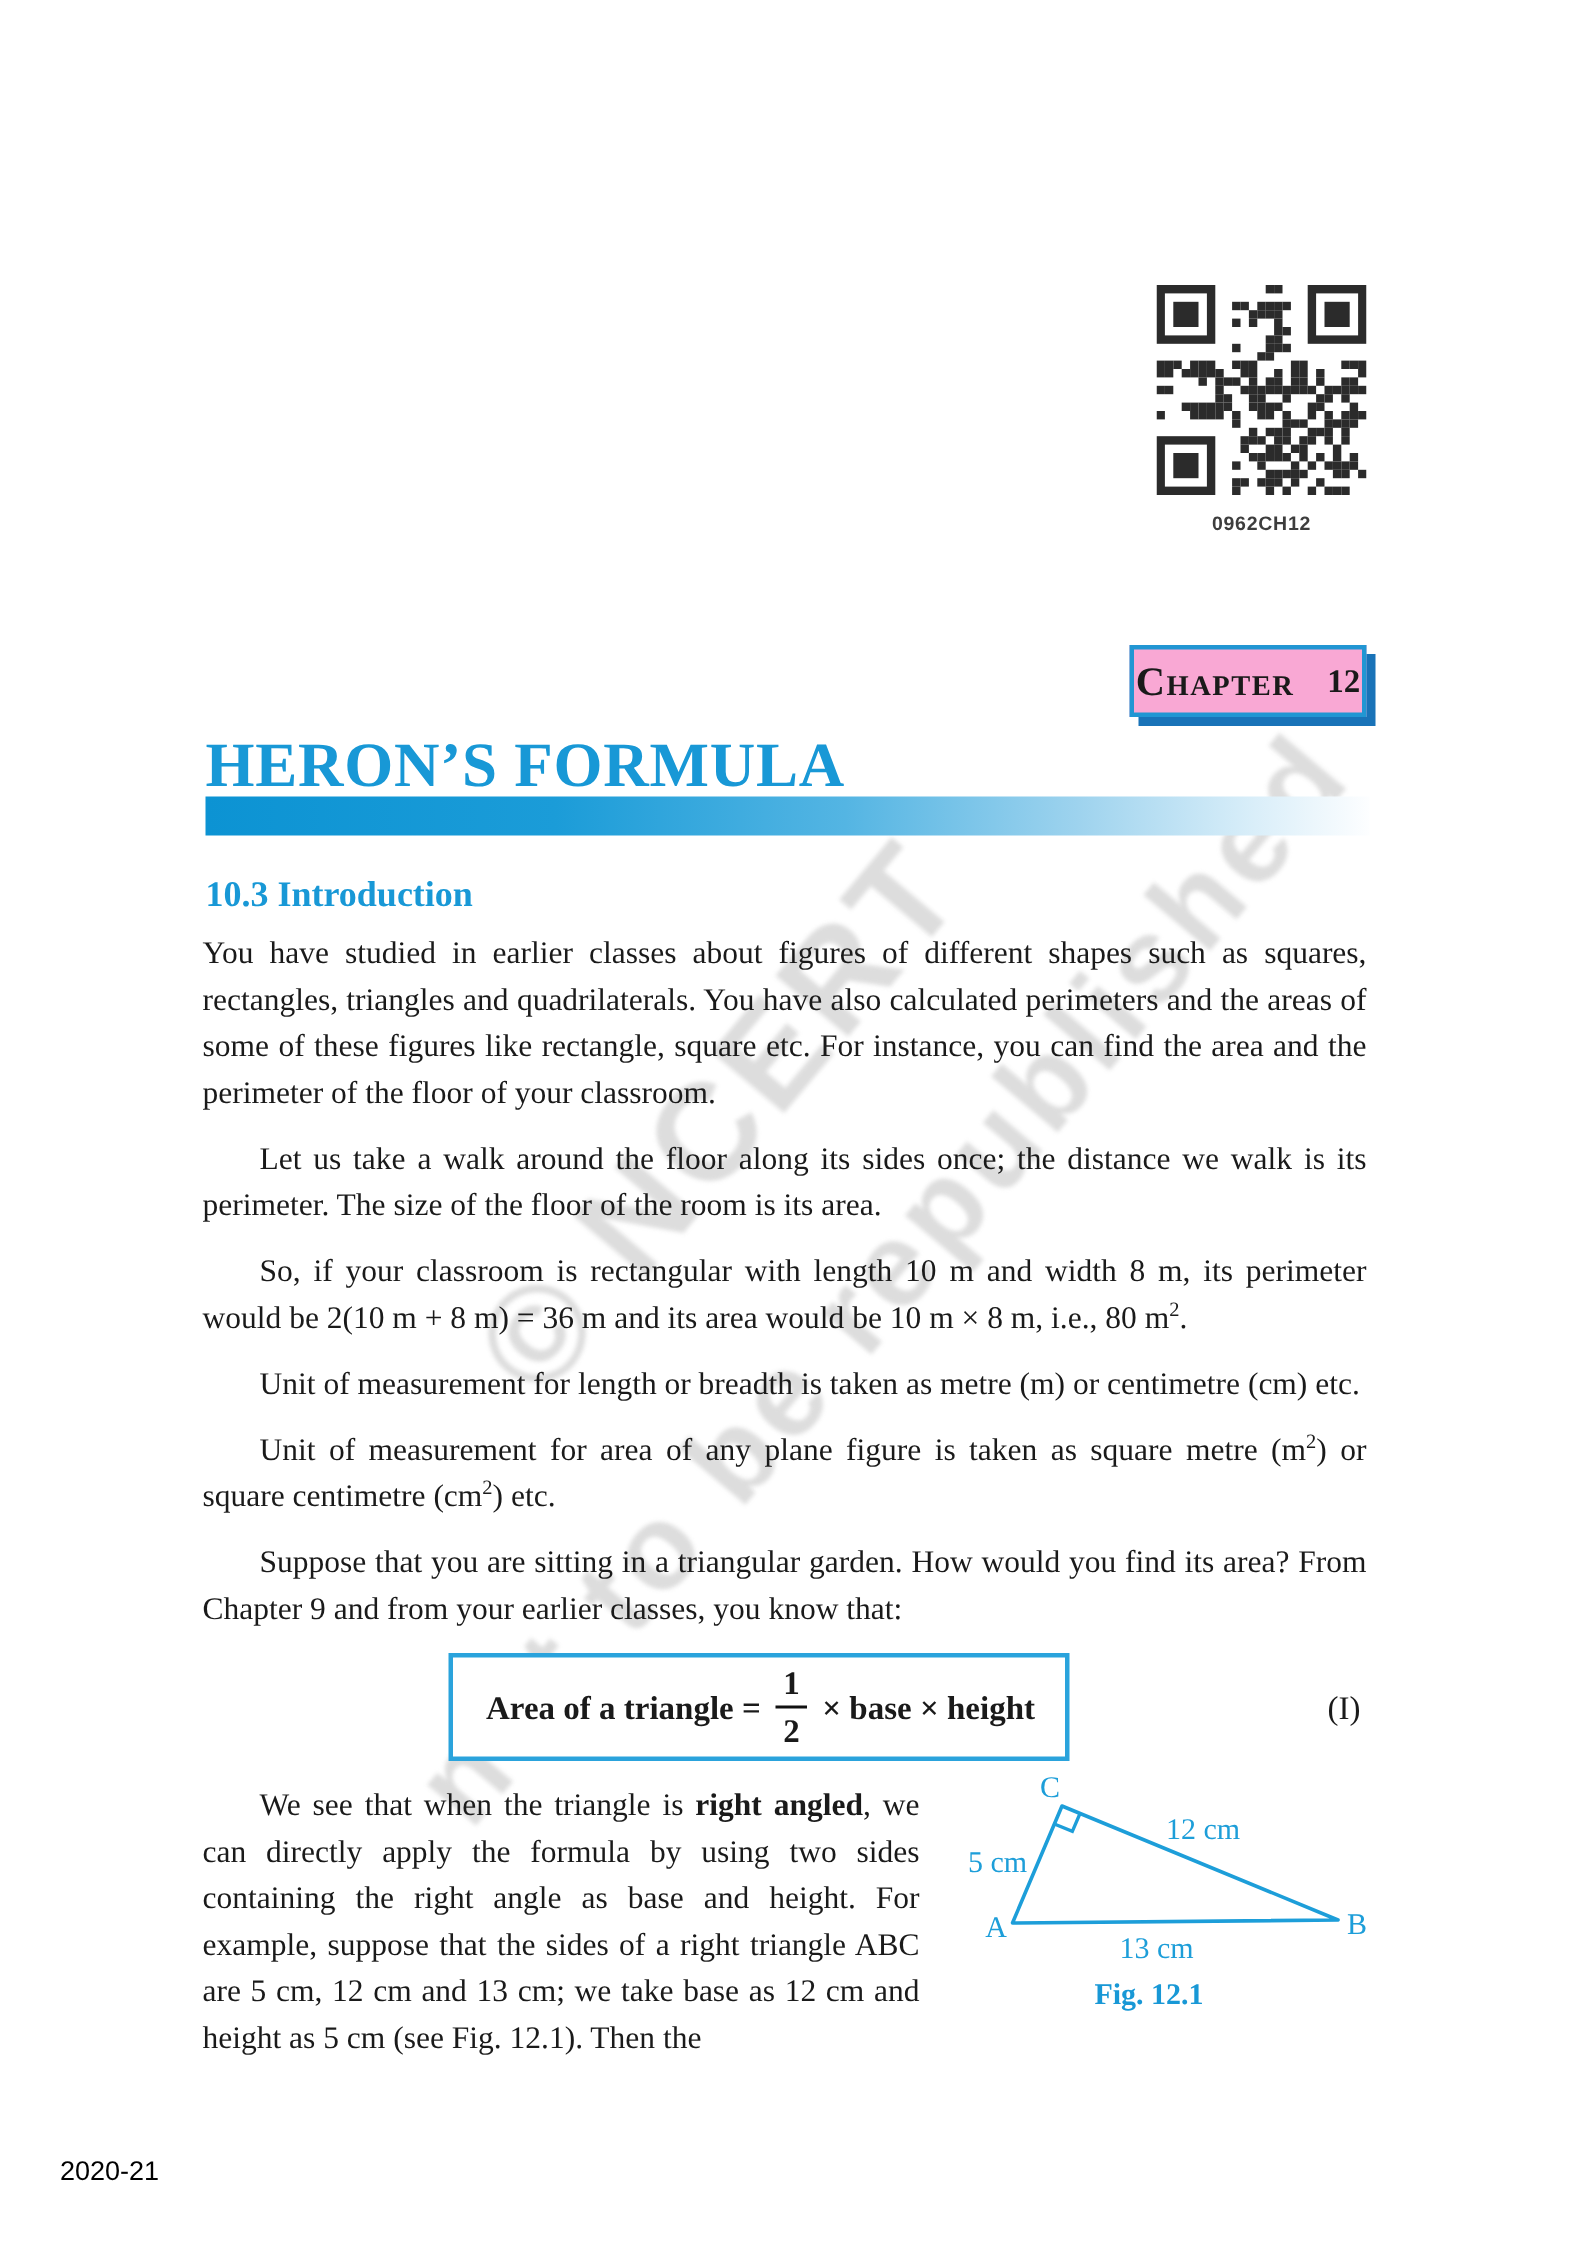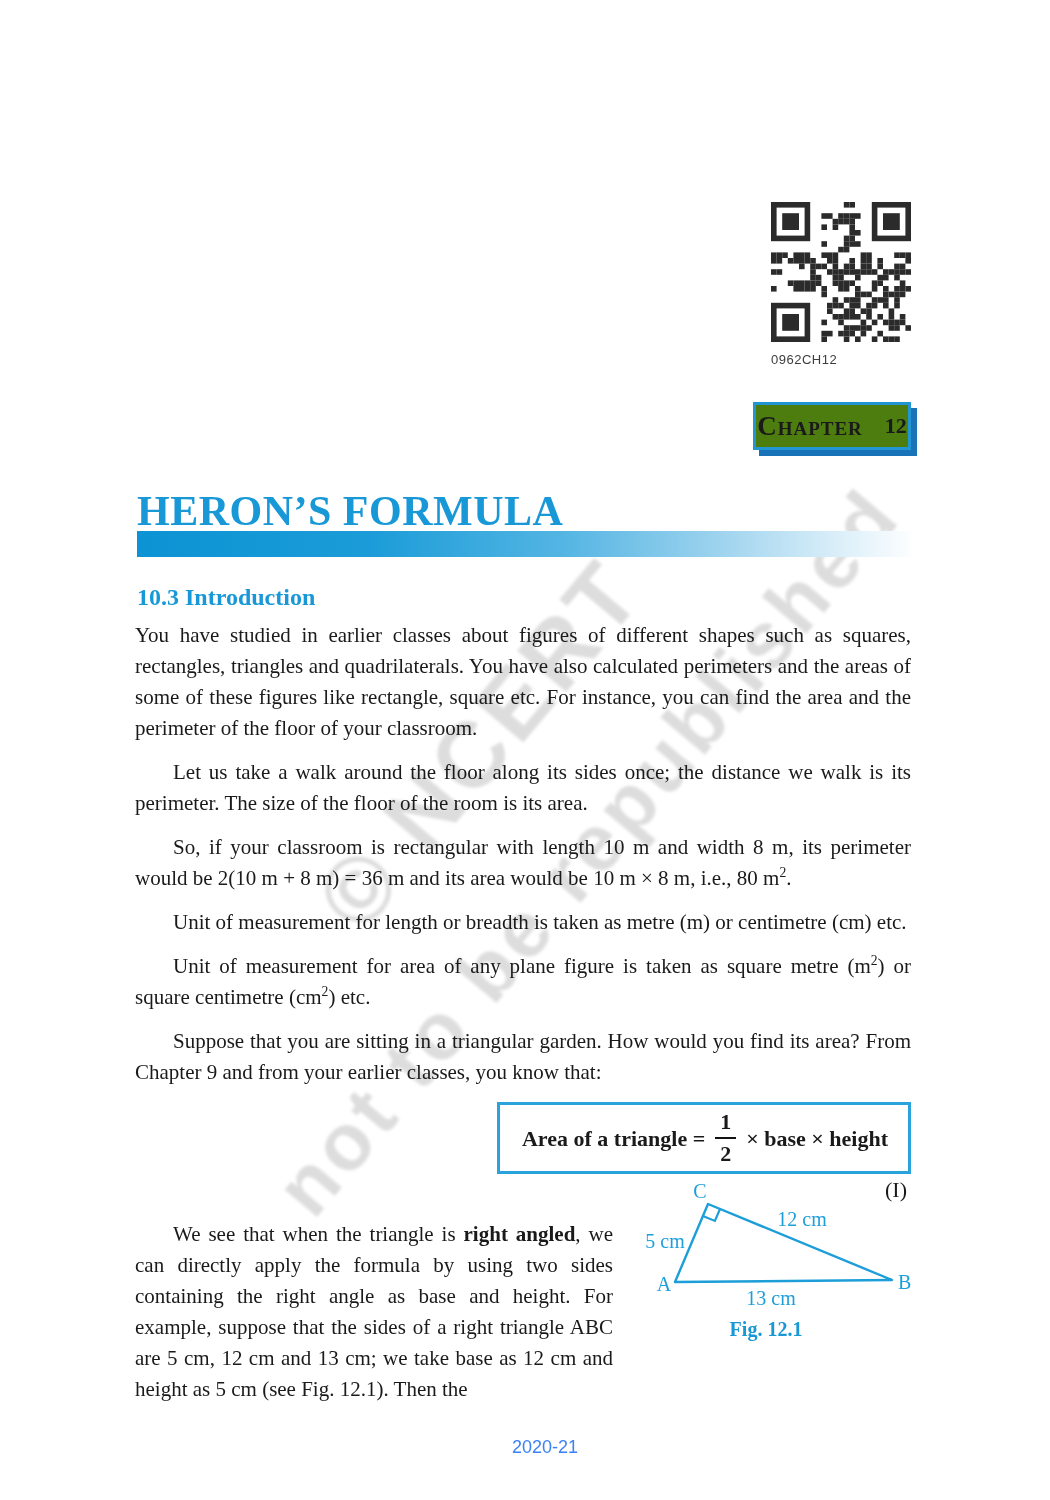--- a/index.html
+++ b/index.html
@@ -21,31 +21,31 @@
     white-space:nowrap;
     transform:translate(-50%,-50%) rotate(-50deg);
     filter:blur(1.5px);
     z-index:0;
     letter-spacing:5px;
   }
   .wm1{left:480px;top:745px;font-size:92px;}
   .wm2{left:588px;top:852px;font-size:80px;}
   .content{position:absolute;inset:0;z-index:1;}
   
-  .qr-wrap{position:absolute;left:771px;top:202px;width:140px;text-align:left;}
+  .qr-wrap{position:absolute;left:771px;top:190px;width:140px;text-align:center;font-weight:bold;}
   .qr-caption{
     margin-top:6px;
     font-family:"Liberation Sans",sans-serif;
     font-size:13px;color:#3d3d3d;letter-spacing:0.5px;
   }
   
   .chapter-badge{
-    position:absolute;left:753px;top:402px;
+    position:absolute;left:753px;top:430px;
     width:152px;height:42px;
-    background:#4d7c0f;
+    background:#f9a8d4;
     border:3px solid #2196d3;
     box-shadow:6px 6px 0 #1973b8;
     display:flex;align-items:center;justify-content:center;
     font-weight:bold;
   }
   .chapter-word{font-variant:small-caps;font-size:27px;letter-spacing:1px;}
   .chapter-number{font-size:22px;margin-left:22px;}
   
   .page-title{
     position:absolute;left:137px;top:487px;
@@ -63,23 +63,22 @@
   
   .body-flow{
     position:absolute;left:135px;top:620px;width:776px;
     font-size:21px;line-height:31px;text-align:justify;
   }
   .body-flow p{margin:0 0 13px 0;}
   .body-flow p.indent{text-indent:38px;}
   sup.sq{font-size:0.65em;vertical-align:super;line-height:0;}
   
   .formula-row{
-    display:flex;align-items:flex-end;
+    display:flex;align-items:center;
     margin:14px 0 14px 0;
-    flex-direction:column;
   }
   .formula-box{
     margin-left:164px;
     border:3px solid #2aa3dc;
     padding:6px 20px 6px 22px;
     font-weight:bold;font-size:22px;
     display:flex;align-items:center;
     background:#fff;
   }
   .frac{display:inline-block;text-align:center;line-height:1;margin:0 10px;}
@@ -91,23 +90,22 @@
   
   .figure-wrap{position:absolute;left:630px;top:1162px;width:290px;z-index:1;}
   .figure-caption{
     width:272px;text-align:center;margin-top:2px;
     font-size:20px;font-weight:bold;color:#1898d6;
   }
   .fig-label{font-family:"Liberation Serif",serif;font-size:20px;fill:#1d9ed9;}
   
   .page-footer{
     position:absolute;left:0;right:0;top:1437px;
-    text-align:center;
     font-family:"Liberation Sans",sans-serif;
-    font-size:18px;color:#3b82f6;padding-left:40px;
+    font-size:18px;color:#000000;padding-left:40px;
   }
 </style>
 </head>
 <body>
 
 <div class="page">
 
   <div class="wm wm1">© NCERT</div>
   <div class="wm wm2">not to be republished</div>
 

